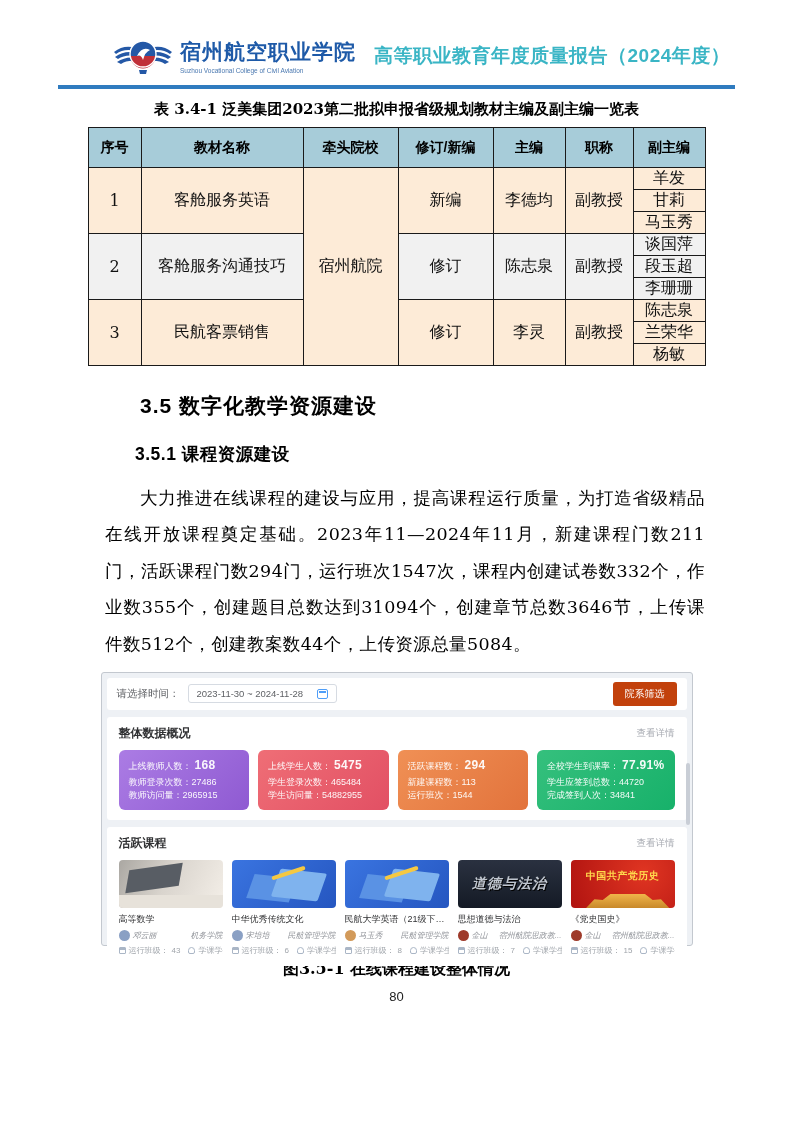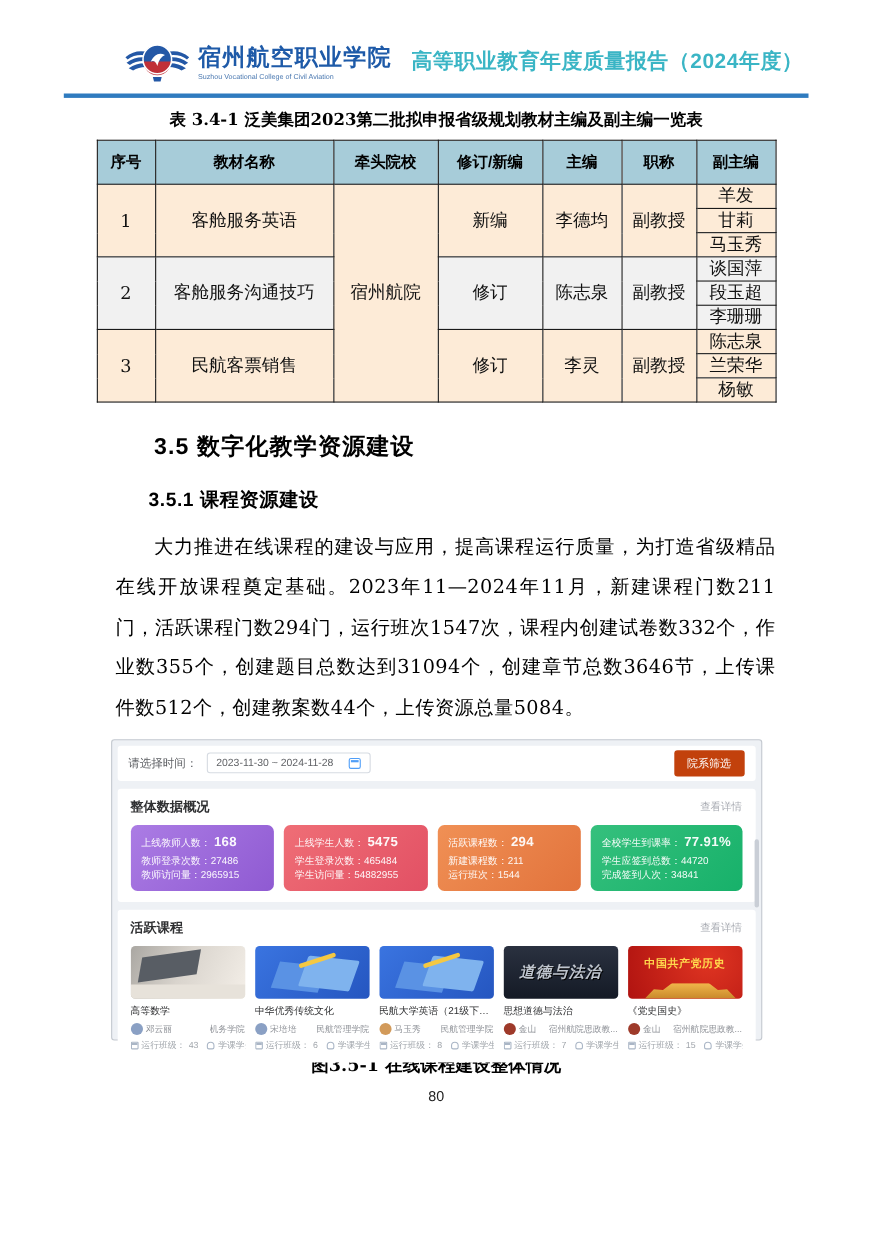--- a/index.html
+++ b/index.html
@@ -62,21 +62,21 @@
   .t-blue { background:linear-gradient(135deg,#3a74e0,#2556c0); }
   .t-blue::before { content:""; position:absolute; right:12%; top:22%; width:46%; height:58%; background:#7fb3ee; transform:skewX(-14deg) rotate(6deg); border-radius:2px; box-shadow:-26px 6px 0 -2px #5a92e4; }
   .t-blue::after { content:""; position:absolute; left:38%; top:22%; width:34%; height:4px; background:#f5c842; transform:rotate(-18deg); border-radius:2px; }
   .t-dark { background:linear-gradient(#2a3140,#141a25); display:flex; align-items:center; justify-content:center; }
   .t-dark span { color:#bfc5ce; font-weight:bold; font-size:14px; letter-spacing:1px; text-shadow:1px 1px 0 #000; font-style:italic; }
   .t-red { background:radial-gradient(circle at 70% 25%,#e03522,#b01310); }
   .t-red span { position:absolute; left:0; right:0; top:9px; text-align:center; color:#ffd94d; font-weight:bold; font-size:10px; letter-spacing:0.5px; }
   .t-red::after { content:""; position:absolute; left:15%; bottom:0; width:80%; height:30%; background:linear-gradient(#f0b54a,#c8882a); clip-path:polygon(0 100%,10% 40%,20% 45%,30% 0,70% 0,80% 45%,90% 40%,100% 100%); }
 
   .c-title { margin-top:5px; font-size:9px; color:#303133; white-space:nowrap; overflow:hidden; text-overflow:ellipsis; }
-  .c-row { display:flex; align-items:flex-start; gap:3px; margin-top:4px; min-width:0; }
+  .c-row { display:flex; align-items:flex-start; gap:3px; margin-top:4px; min-width:0;font-style:italic; }
   .avatar { width:11px; height:11px; border-radius:50%; flex:none; }
   .av-blue { background:#8aa0c4; }
   .av-tan { background:#d29a5a; }
   .av-red { background:#9e3a2a; }
   .c-teacher { font-size:8px; color:#909399; white-space:nowrap; }
   .c-college { margin-left:auto; font-size:8px; color:#909399; white-space:nowrap; overflow:hidden; text-overflow:ellipsis; }
   .c-stats { display:flex; align-items:center; gap:3px; margin-top:4px; font-size:8px; color:#a0a5ab; white-space:nowrap; overflow:hidden; }
   .ic { flex:none; display:inline-block; }
   .ic-class { width:7px; height:7px; border:1px solid #aab6c6; border-radius:1px; box-shadow:inset 0 2px 0 #aab6c6; }
   .ic-student { width:7px; height:7px; border:1px solid #aab6c6; border-radius:50% 50% 2px 2px; margin-left:5px; }
@@ -223,21 +223,21 @@
               <b>5475</b>
             </div>
           <div class="sl"><span>学生登录次数：</span><span>465484</span></div>
           <div class="sl"><span>学生访问量：</span><span>54882955</span></div>
         </div>
         <div class="stat-card sc-orange">
           <div class="sl big">
               <span>活跃课程数：</span>
               <b>294</b>
             </div>
-          <div class="sl"><span>新建课程数：</span><span>211</span></div>
+          <div class="sl"><span>新建课程数：</span><span>113</span></div>
           <div class="sl"><span>运行班次：</span><span>1544</span></div>
         </div>
         <div class="stat-card sc-green">
           <div class="sl big">
               <span>全校学生到课率：</span>
               <b>77.91%</b>
             </div>
           <div class="sl"><span>学生应签到总数：</span><span>44720</span></div>
           <div class="sl"><span>完成签到人次：</span><span>34841</span></div>
         </div>

